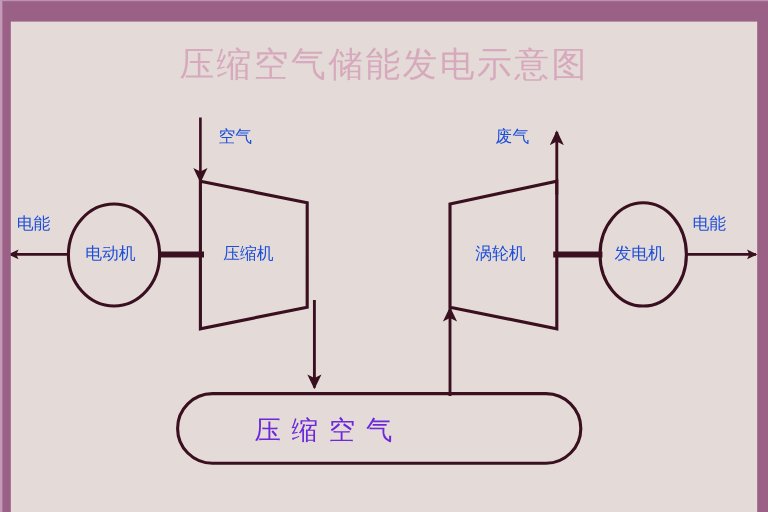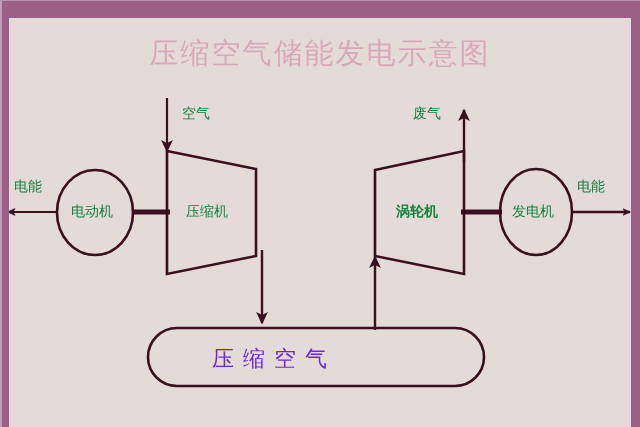--- a/index.html
+++ b/index.html
@@ -58,21 +58,21 @@
     text-align: center;
     font-size: 29px;
     letter-spacing: 2px;
     color: #d7a9bd;
     font-family: "DejaVu Sans", sans-serif;
     font-weight: 300;
     white-space: nowrap;
   }
   .lbl {
     position: absolute;
-    color: #15803d;
+    color: #1d4ed8;
     font-size: 14px;
     font-family: "DejaVu Sans", sans-serif;
     white-space: nowrap;
   }
   .lbl-tank {
     font-size: 22px;
     letter-spacing: 9px;
     color: #6d28d9;
   }
   svg { position: absolute; left: 0; top: 0; }
@@ -132,21 +132,21 @@
       <div class="lbl" style="left:182px; top:95px;">空气</div>
 
       <div class="lbl" style="left:413px; top:95px;">废气</div>
 
       <div class="lbl" style="left:577px; top:168px;">电能</div>
 
       <div class="lbl" style="left:71px;  top:193px;text-align:right;">电动机</div>
 
       <div class="lbl" style="left:186px; top:193px;">压缩机</div>
 
-      <div class="lbl" style="left:396px; top:193px;font-weight:bold;">涡轮机</div>
+      <div class="lbl" style="left:396px; top:193px;">涡轮机</div>
 
       <div class="lbl" style="left:512px; top:193px;text-align:center;">发电机</div>
 
       <div class="lbl lbl-tank" style="left:212px; top:334px;">压缩空气</div>
 
     </div>
   </div>
 </div>
 
 </body></html>

